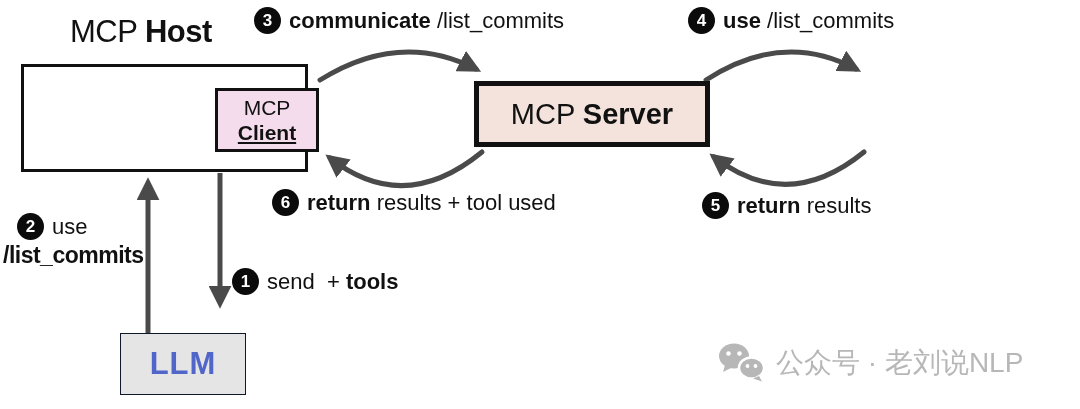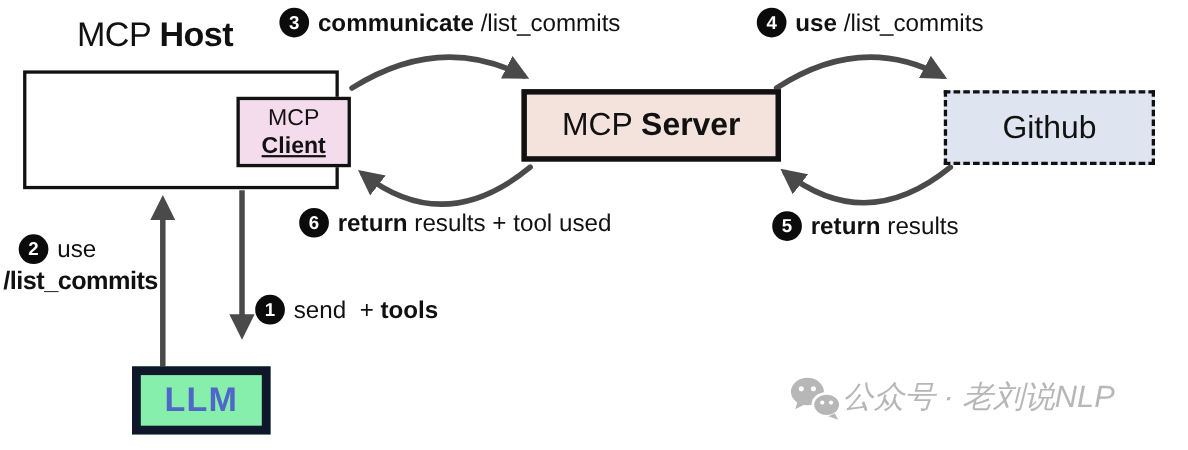--- a/index.html
+++ b/index.html
@@ -10,21 +10,21 @@
   #arrows{position:absolute;left:0;top:0;width:1080px;height:409px;pointer-events:none;}
 
   
   .box{position:absolute;box-sizing:border-box;display:flex;align-items:center;justify-content:center;}
   .host-box{left:21px;top:64px;width:287px;height:108px;background:#ffffff;border:3px solid #111;z-index:1;}
   .client-box{left:215px;top:88px;width:104px;height:64px;background:#f5dcec;border:3px solid #111;z-index:3;
               flex-direction:column;line-height:25px;font-size:21px;color:#111;}
   .client-box .l2{font-weight:700;text-decoration:underline;}
   .server-box{left:474px;top:81px;width:236px;height:66px;background:#f3e3dc;border:5px solid #111;font-size:29px;color:#111;z-index:2;}
   .github-box{left:858px;top:82px;width:192px;height:68px;background:#dfe4f1;border:3px dashed #111;font-size:29px;color:#111;z-index:2;}
-  .llm-box{left:120px;top:333px;width:126px;height:62px;background:#86efac;border:8px solid #0f172a;z-index:2;
+  .llm-box{left:120px;top:333px;width:126px;height:62px;background:#e5e5e5;border:1px solid #0f172a;z-index:2;
            font-size:31px;font-weight:700;color:#5066c9;letter-spacing:1px;}
 
   .bld{font-weight:700;}
   .t{white-space:pre;}
 
   
   .host-title{position:absolute;left:22px;top:14px;font-size:31px;color:#111;letter-spacing:-0.5px;z-index:2;margin-left:48px;}
 
   
   .step{position:absolute;display:flex;align-items:center;font-size:22px;color:#111;z-index:4;}
@@ -34,22 +34,22 @@
   .step-1{left:232px;top:268px;}
   .step-2{left:3px;top:213px;display:block;}
   .step-2 .row1{display:flex;align-items:center;margin-left:14px;}
   .step-2 .row2{font-weight:700;font-size:23px;margin-top:2px;letter-spacing:-0.5px;}
   .step-3{left:254px;top:7px;}
   .step-4{left:688px;top:7px;}
   .step-5{left:702px;top:192px;}
   .step-6{left:272px;top:189px;}
 
   
-  .watermark{position:absolute;left:718px;top:342px;display:flex;align-items:flex-start;
-             color:#b7b7b7;font-size:28px;z-index:1;font-style:italic;}
+  .watermark{position:absolute;left:718px;top:342px;display:flex;align-items:flex-end;gap:10px;
+             color:#b7b7b7;font-size:28px;z-index:1;}
   .watermark svg{display:block;}
 </style>
 </head>
 <body>
 
 <div id="stage">
 
   <svg id="arrows" viewBox="0 0 1080 409" xmlns="http://www.w3.org/2000/svg">
     <defs>
       <marker id="ah" viewBox="0 0 10 10" refX="7.5" refY="5" markerWidth="4.6" markerHeight="4.6" orient="auto-start-reverse">
@@ -73,23 +73,20 @@
   <div class="box client-box">
     <span class="l1">MCP</span>
     <span class="l2">Client</span>
   </div>
 
   <div class="box server-box">
     <span class="t">MCP </span>
       <span class="t bld">Server</span>
   </div>
 
-  <div class="box github-box">
-    <span>Github</span>
-  </div>
 
   <div class="box llm-box">
     <span>LLM</span>
   </div>
 
   <div class="step step-3">
     <span class="badge">3</span>
     <span class="t bld">communicate</span>
       <span class="t"> /list_commits</span>
   </div>

